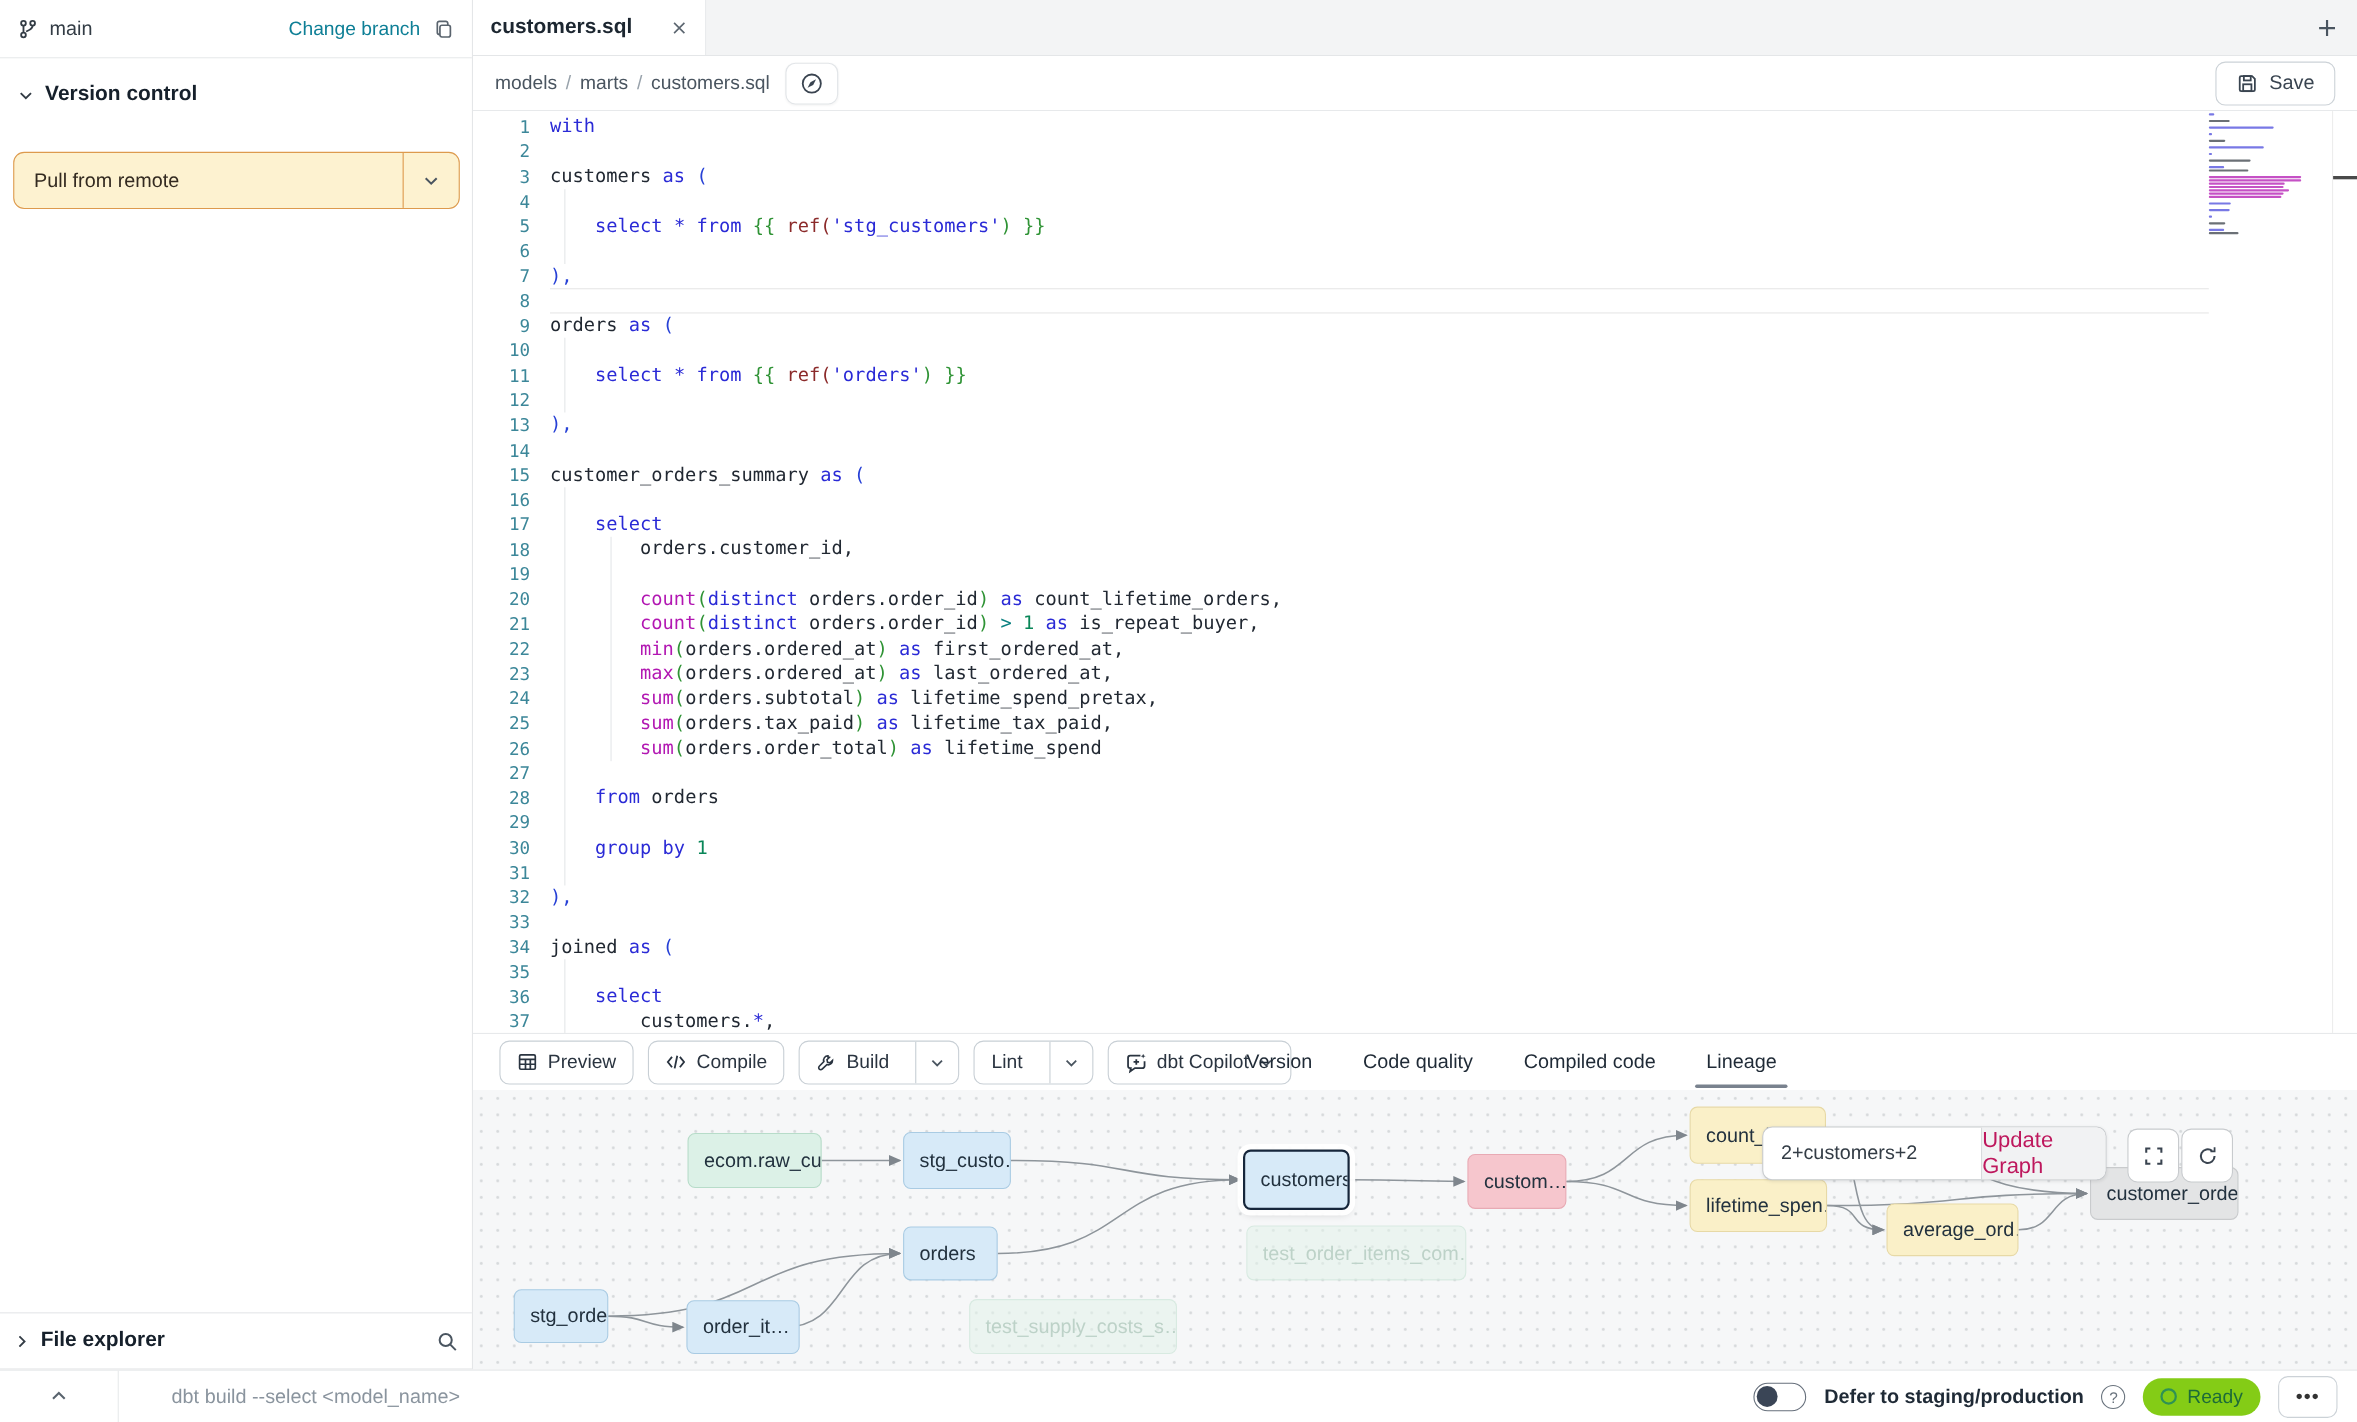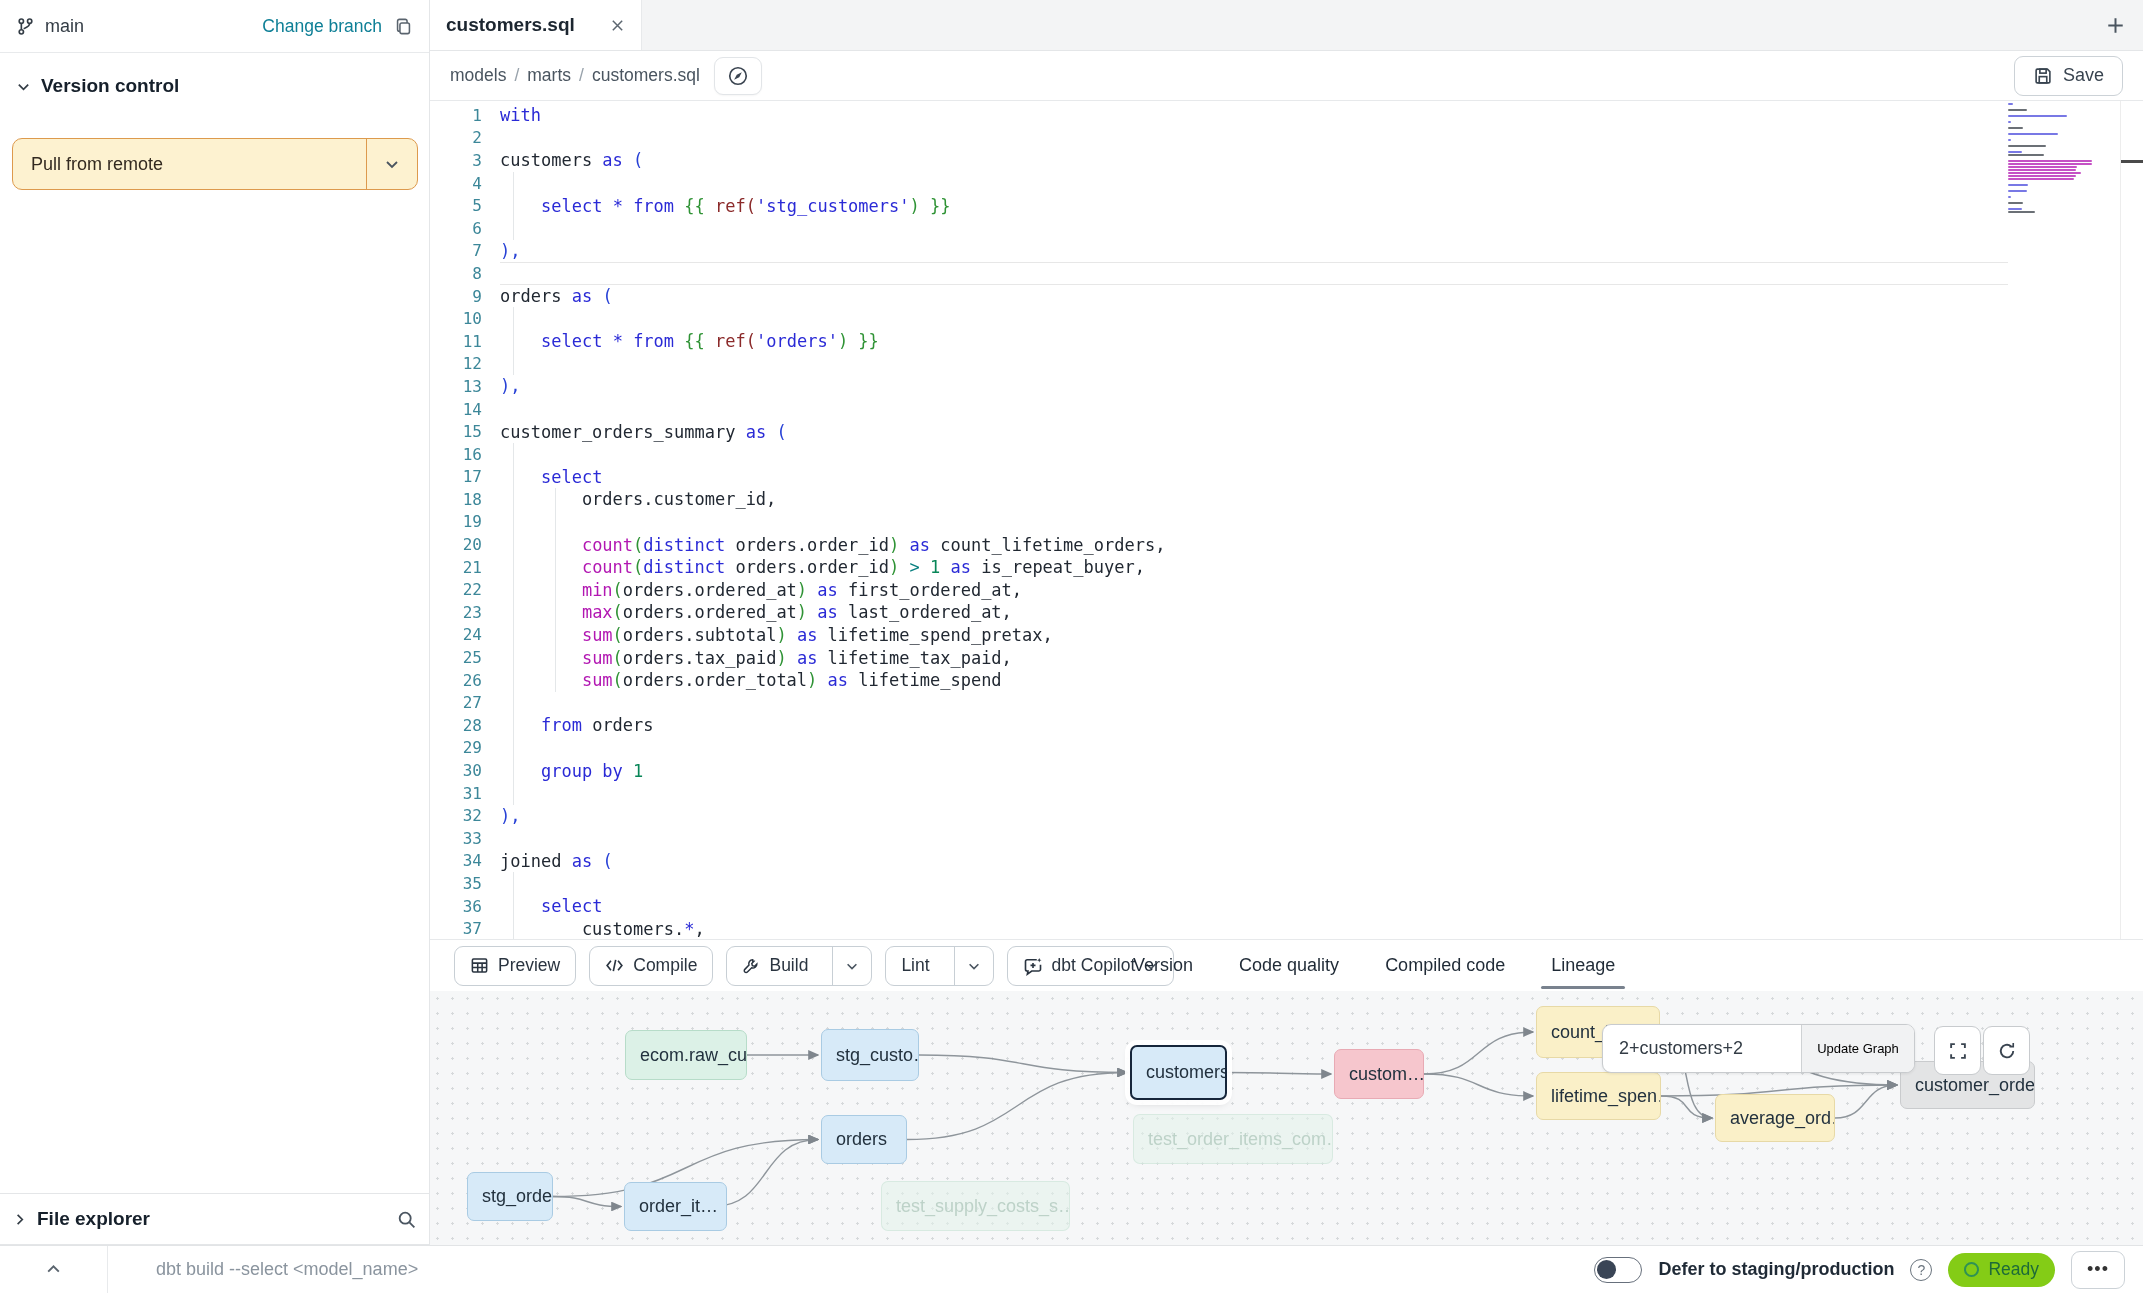--- a/index.html
+++ b/index.html
@@ -63,21 +63,21 @@
   .lnode{position:absolute;box-sizing:border-box;border-radius:7px;display:flex;align-items:center;padding:0 14px;font-size:18px;color:#22313e;border:1px solid transparent;cursor:pointer;overflow:hidden;white-space:nowrap;}
   .ln-source{background:#dcf1e7;border-color:#b7dcc9;}
   .ln-model{background:#d7eaf8;border-color:#a9cbe3;}
   .ln-selected{border:2.5px solid #16263b;box-shadow:0 0 0 5px rgba(255,255,255,.95),0 3px 8px rgba(0,0,0,.18);z-index:3;}
   .ln-pink{background:#f6c6cd;border-color:#e8aab4;}
   .ln-yellow{background:#faf0c8;border-color:#e7d9a6;}
   .ln-gray{background:#e3e4e5;border-color:#c9cbcd;}
   .ln-faded{background:rgba(226,242,234,.55);border-color:rgba(203,226,215,.6);color:#bdd2c8;}
   .graph-input{position:absolute;left:1172px;top:33px;width:313px;height:49px;border:1px solid #c8cbce;border-radius:9px;background:#fff;display:flex;z-index:6;box-shadow:0 1px 3px rgba(0,0,0,.08);box-sizing:border-box;}
   .gi-field{flex:1;display:flex;align-items:center;padding-left:16px;font-size:18px;color:#333c45;}
-  .gi-btn{width:112px;background:#f1f2f3;border-left:1px solid #cfd2d4;border-radius:0 8px 8px 0;display:flex;align-items:center;justify-content:center;font-size:13px;color:#000000;cursor:pointer;}
+  .gi-btn{width:112px;background:#f1f2f3;border-left:1px solid #cfd2d4;border-radius:0 8px 8px 0;display:flex;align-items:center;justify-content:center;font-size:20px;color:#be185d;cursor:pointer;}
   .icon-sq{position:absolute;width:45px;height:47px;background:#fff;border:1px solid #c8cbce;border-radius:9px;display:flex;align-items:center;justify-content:center;z-index:6;cursor:pointer;color:#3a4450;}
   
   .statusbar{position:absolute;left:0;top:1245px;width:2143px;height:48px;background:#fff;border-top:1px solid #e2e4e6;display:flex;align-items:center;box-sizing:border-box;}
   .sb-chevup{width:108px;height:100%;display:flex;align-items:center;justify-content:center;border-right:1px solid #e8eaec;color:#5a646e;cursor:pointer;box-sizing:border-box;}
   .cmd-text{margin-left:48px;font-size:18px;color:#8a949e;}
   .sb-right{margin-left:auto;display:flex;align-items:center;gap:16px;padding-right:18px;}
   .toggle{width:48px;height:26px;border:1.5px solid #67707c;border-radius:14px;position:relative;background:#fff;cursor:pointer;box-sizing:border-box;}
   .toggle-knob{position:absolute;left:2px;top:2px;width:19px;height:19px;border-radius:50%;background:#3a4556;}
   .defer-label{font-size:18px;font-weight:bold;color:#1f2a36;}
   .help-circle{width:22px;height:22px;border:1.5px solid #6a747e;border-radius:50%;display:flex;align-items:center;justify-content:center;font-size:14px;color:#6a747e;box-sizing:border-box;}

